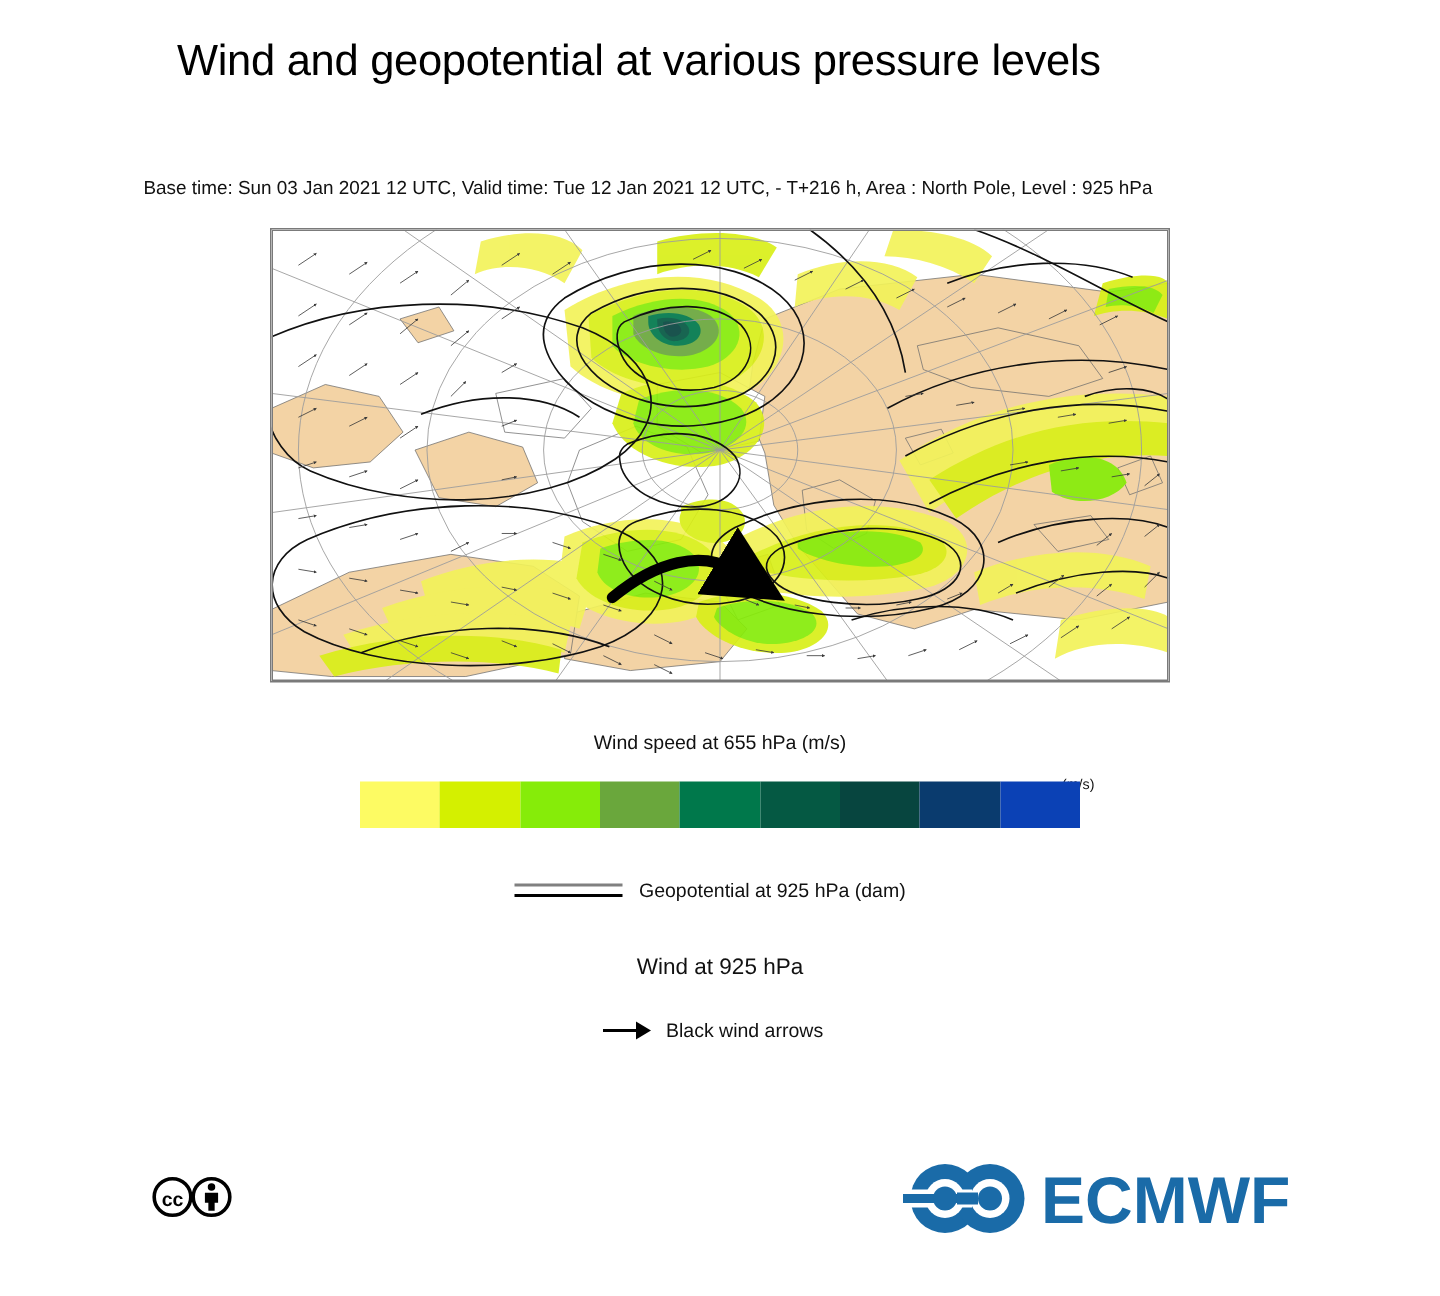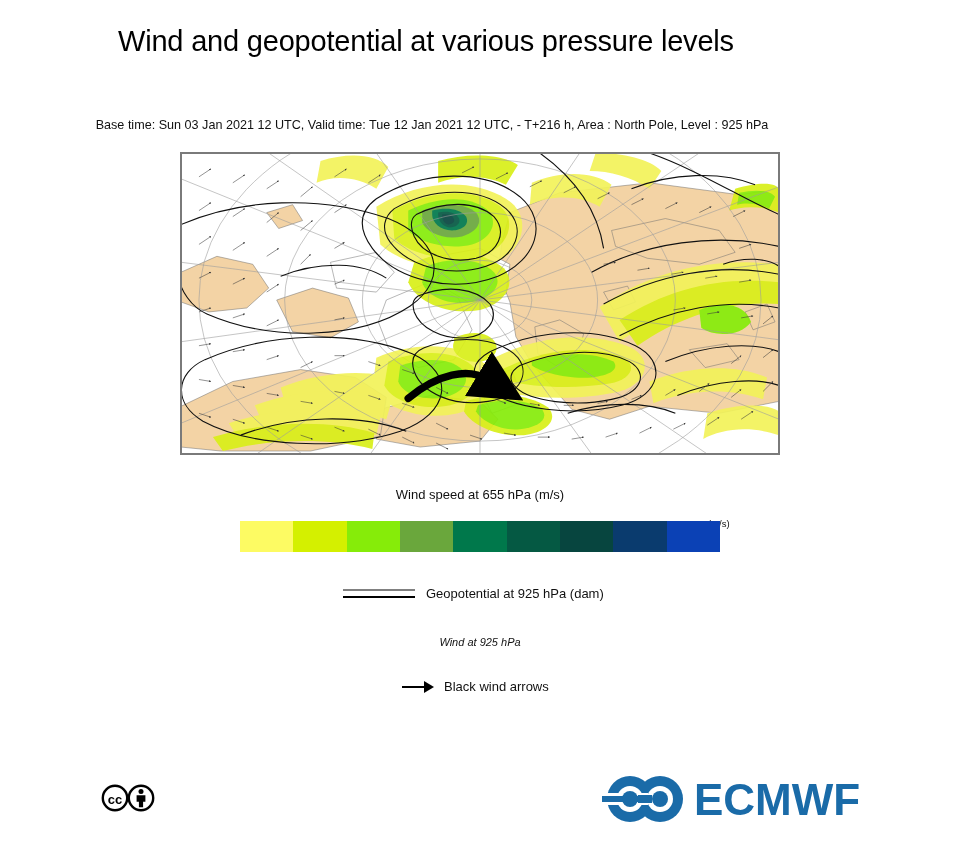--- a/index.html
+++ b/index.html
@@ -89,21 +89,21 @@
   }
   .geo-lines .ln2 {
     position:absolute; left:0; top:13px; width:72px; height:2px; background:#000;
   }
   .geo-label {
     position: absolute; left: 426px; top: 0;
     font-size: 13px; color: #111; line-height: 22px;
   }
   .legend-wind-title {
     position: absolute; left: 0; top: 636px; width: 960px;
-    text-align: center; font-size: 11px; color: #111; font-style: italic;
+    text-align: center; font-size: 15px; color: #111;
   }
   .legend-arrow-row {
     position: absolute; left: 0; top: 676px; width: 960px; height: 22px;
   }
   .arrow-sym { position:absolute; left:400px; top:0; width:36px; height:22px; }
   .arrow-label {
     position:absolute; left:444px; top:0;
     font-size:13px; color:#111; line-height:22px;
   }
 

